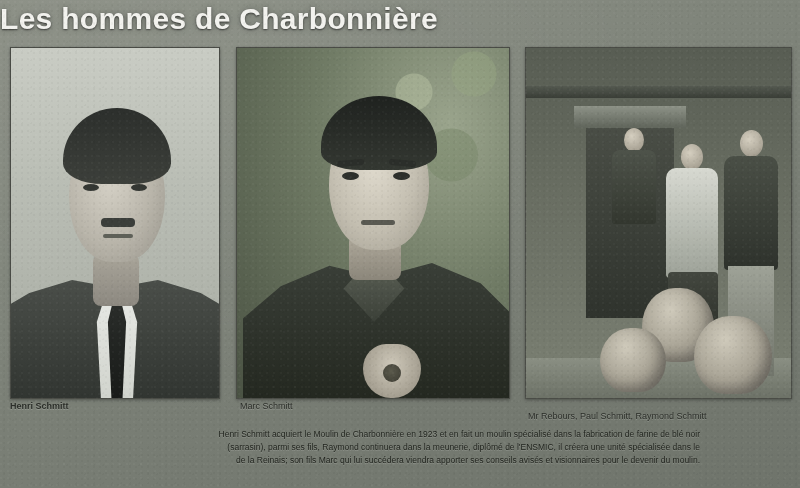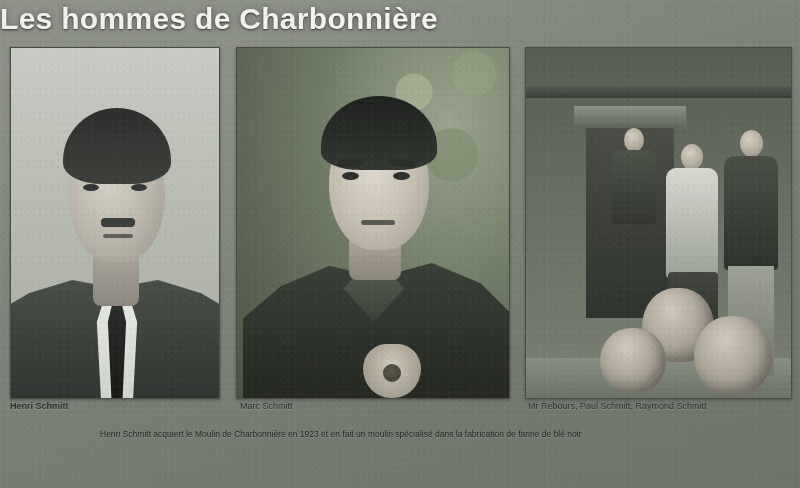--- a/index.html
+++ b/index.html
@@ -262,28 +262,28 @@
   .caption {
     position: absolute;
     font-size: 9px;
     color: #2b2e29;
     font-family: "Liberation Sans", sans-serif;
     white-space: nowrap;
     text-shadow: 0 1px 0 rgba(255,255,255,0.18);
   }
   #caption-1 { left: 10px; top: 401px; font-weight: bold; }
   #caption-2 { left: 240px; top: 401px; }
-  #caption-3 { left: 528px; top: 401px; }
+  #caption-3 { left: 528px; top: 411px; }
 
   #body-text {
     position: absolute;
     left: 100px;
     top: 428px;
     width: 600px;
-    text-align: left;
+    text-align: right;
     font-size: 8.5px;
     line-height: 13px;
     color: #22251f;
     font-family: "Liberation Sans", sans-serif;
     text-shadow: 0 1px 0 rgba(255,255,255,0.15);
   }
   #body-text p { margin: 0; }
 </style>
 </head>
 <body>
@@ -343,16 +343,18 @@
     <div class="p3-sack" id="p3-sack-2"></div>
     <div class="p3-sack" id="p3-sack-3"></div>
   </div>
 
   <div class="caption" id="caption-1">Henri Schmitt</div>
   <div class="caption" id="caption-2">Marc Schmitt</div>
   <div class="caption" id="caption-3">Mr Rebours, Paul Schmitt, Raymond Schmitt</div>
 
   <div id="body-text">
     <p>Henri Schmitt acquiert le Moulin de Charbonnière en 1923 et en fait un moulin spécialisé dans la fabrication de farine de blé noir</p>
+    <p>(sarrasin), parmi ses fils, Raymond continuera dans la meunerie, diplômé de l'ENSMIC, il créera une unité spécialisée dans le</p>
+    <p>de la Reinais; son fils Marc qui lui succédera viendra apporter ses conseils avisés et visionnaires pour le devenir du moulin.</p>
   </div>
 
   <div id="grain"></div>
 </div>
 
 </body></html>

